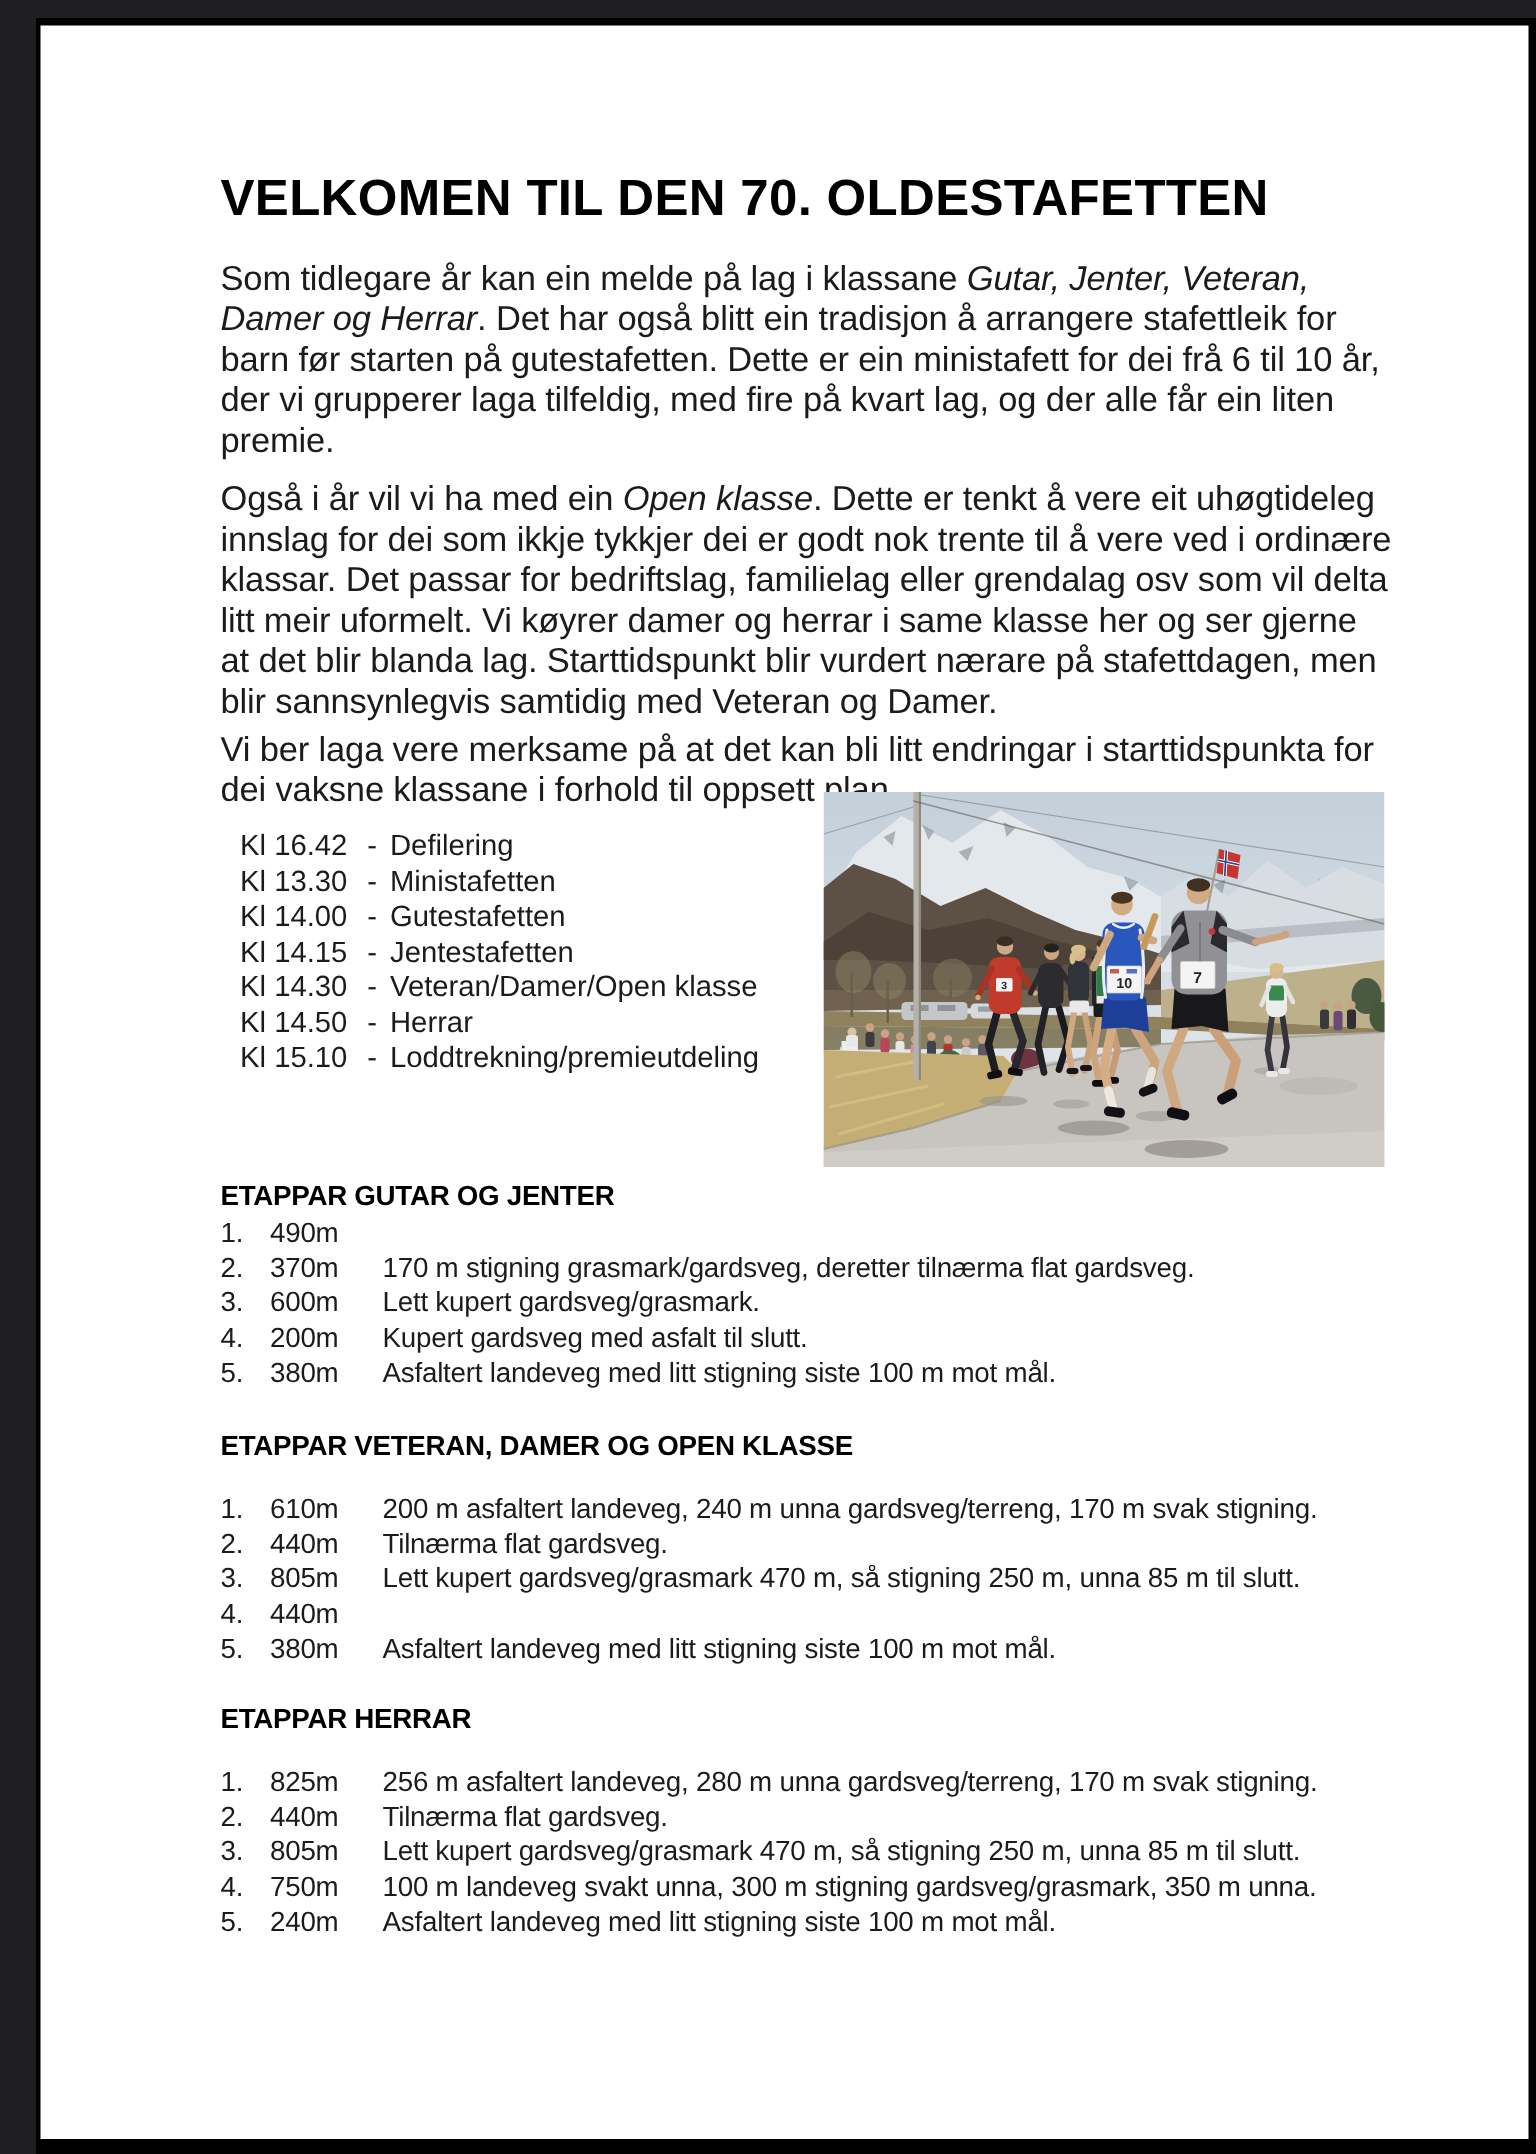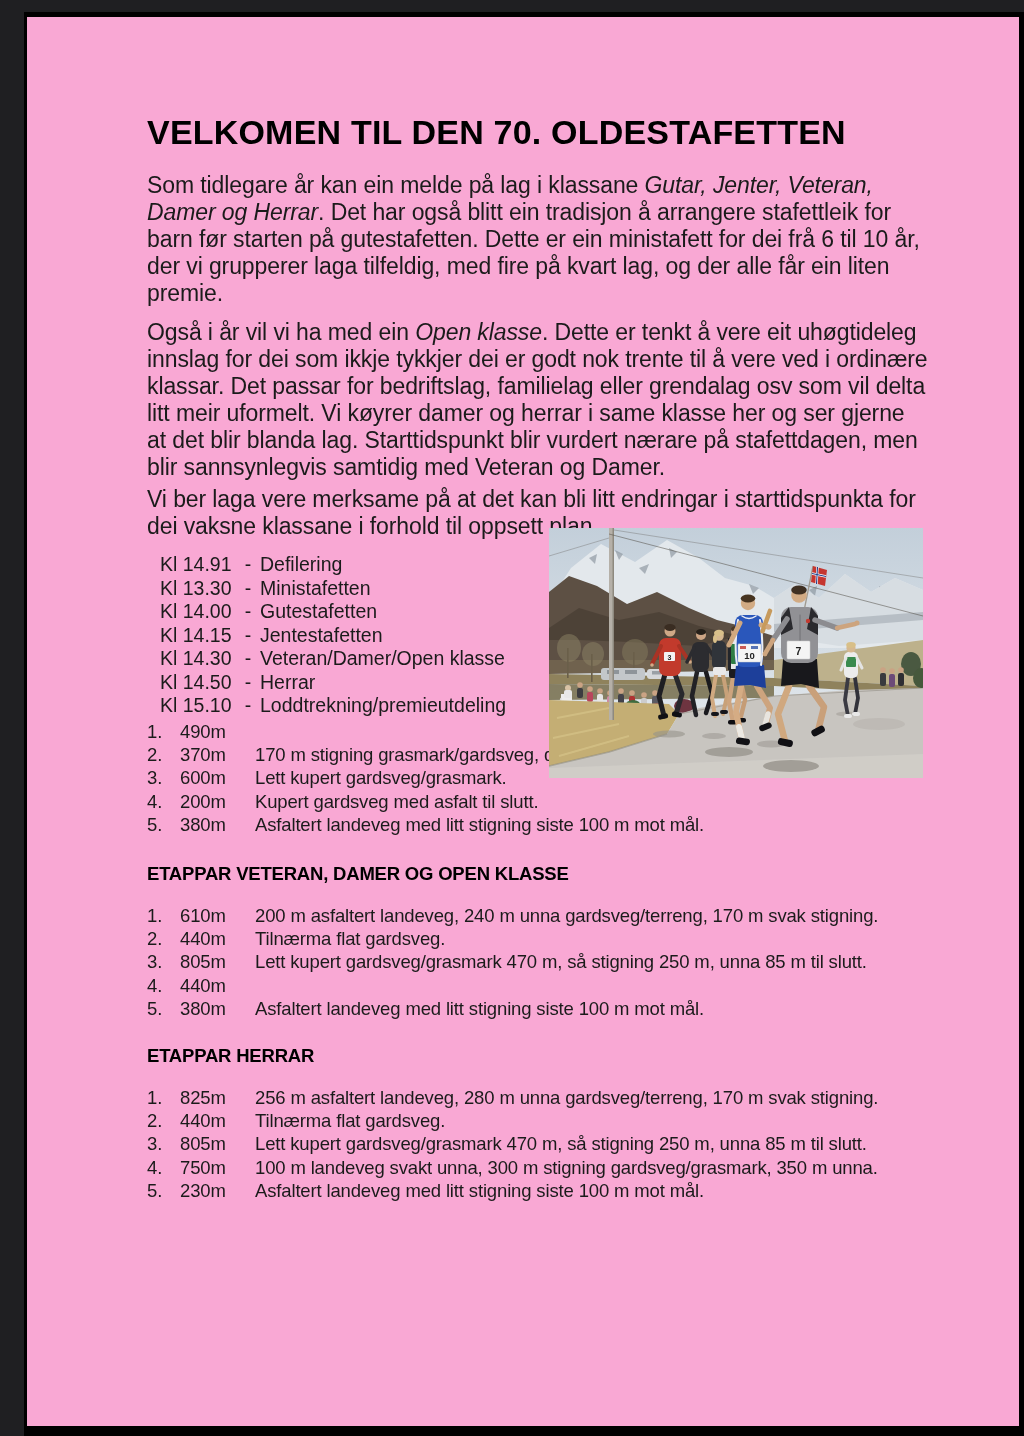--- a/index.html
+++ b/index.html
@@ -5,21 +5,21 @@
   html,body{margin:0;padding:0;}
   body{
     width:1024px;height:1436px;position:relative;overflow:hidden;
     background:#000;
     font-family:"Liberation Sans","DejaVu Sans",sans-serif;
   }
   .frame-top{position:absolute;left:0;top:0;width:1024px;height:12px;background:#1f1f22;}
   .frame-left{position:absolute;left:0;top:0;width:24px;height:1436px;background:#1f1f22;}
   .page{
     position:absolute;left:27px;top:17px;width:992px;height:1409px;
-    background:#f9a8d4;
+    background:#ffffff;
   }
   .content{padding:95px 62px 0 120px;color:#1b1b1b;}
   .doc-title{
     margin:0;font-size:34px;line-height:40px;font-weight:bold;color:#000;
     letter-spacing:.2px;white-space:nowrap;
   }
   .intro{margin:22px 0 0 0;font-size:20px;line-height:26px;}
   .intro b{font-weight:bold;}
   .body-par{margin:0;font-size:23px;line-height:27px;letter-spacing:-.1px;max-width:782px;}
   .p1{margin-top:20px;}
@@ -56,21 +56,21 @@
 
 
     <p class="body-par p1"><span>Som tidlegare år kan ein melde på lag i klassane </span><em>Gutar, Jenter, Veteran, Damer og Herrar</em><span>. Det har også blitt ein tradisjon å arrangere stafettleik for barn før starten på gutestafetten. Dette er ein ministafett for dei frå 6 til 10 år, der vi grupperer laga tilfeldig, med fire på kvart lag, og der alle får ein liten premie.</span></p>
 
     <p class="body-par p2"><span>Også i år vil vi ha med ein </span><em>Open klasse</em><span>. Dette er tenkt å vere eit uhøgtideleg innslag for dei som ikkje tykkjer dei er godt nok trente til å vere ved i ordinære klassar. Det passar for bedriftslag, familielag eller grendalag osv som vil delta litt meir uformelt. Vi køyrer damer og herrar i same klasse her og ser gjerne at det blir blanda lag. Starttidspunkt blir vurdert nærare på stafettdagen, men blir sannsynlegvis samtidig med Veteran og Damer.</span></p>
 
     <p class="body-par p3"><span>Vi ber laga vere merksame på at det kan bli litt endringar i starttidspunkta for dei vaksne klassane i forhold til oppsett plan.</span></p>
 
     <div class="schedule">
       <div class="srow">
-          <span class="stime">Kl 14.91</span>
+          <span class="stime">Kl 16.42</span>
           <span class="sdash">-</span>
           <span class="slabel">Defilering</span>
         </div>
       <div class="srow">
           <span class="stime">Kl 13.30</span>
           <span class="sdash">-</span>
           <span class="slabel">Ministafetten</span>
         </div>
       <div class="srow">
           <span class="stime">Kl 14.00</span>
@@ -92,20 +92,21 @@
           <span class="sdash">-</span>
           <span class="slabel">Herrar</span>
         </div>
       <div class="srow">
           <span class="stime">Kl 15.10</span>
           <span class="sdash">-</span>
           <span class="slabel">Loddtrekning/premieutdeling</span>
         </div>
     </div>
 
+    <h2 class="sec sec-1">ETAPPAR GUTAR OG JENTER</h2>
     <div class="legs legs-1">
       <div class="lrow">
           <span class="lno">1.</span>
           <span class="ldist">490m</span>
         </div>
       <div class="lrow">
           <span class="lno">2.</span>
           <span class="ldist">370m</span>
           <span class="ldesc">170 m stigning grasmark/gardsveg, deretter tilnærma flat gardsveg.</span>
         </div>
@@ -171,21 +172,21 @@
           <span class="ldist">805m</span>
           <span class="ldesc">Lett kupert gardsveg/grasmark 470 m, så stigning 250 m, unna 85 m til slutt.</span>
         </div>
       <div class="lrow">
           <span class="lno">4.</span>
           <span class="ldist">750m</span>
           <span class="ldesc">100 m landeveg svakt unna, 300 m stigning gardsveg/grasmark, 350 m unna.</span>
         </div>
       <div class="lrow">
           <span class="lno">5.</span>
-          <span class="ldist">230m</span>
+          <span class="ldist">240m</span>
           <span class="ldesc">Asfaltert landeveg med litt stigning siste 100 m mot mål.</span>
         </div>
     </div>
   </div>
 
   <svg class="photo" viewBox="0 0 374 250" preserveAspectRatio="none" font-family="Liberation Sans, DejaVu Sans, sans-serif">
     <defs>
       <linearGradient id="sky" x1="0" y1="0" x2="0" y2="1">
         <stop offset="0" stop-color="#c3cfda"></stop>
         <stop offset="1" stop-color="#e9edf0"></stop>

